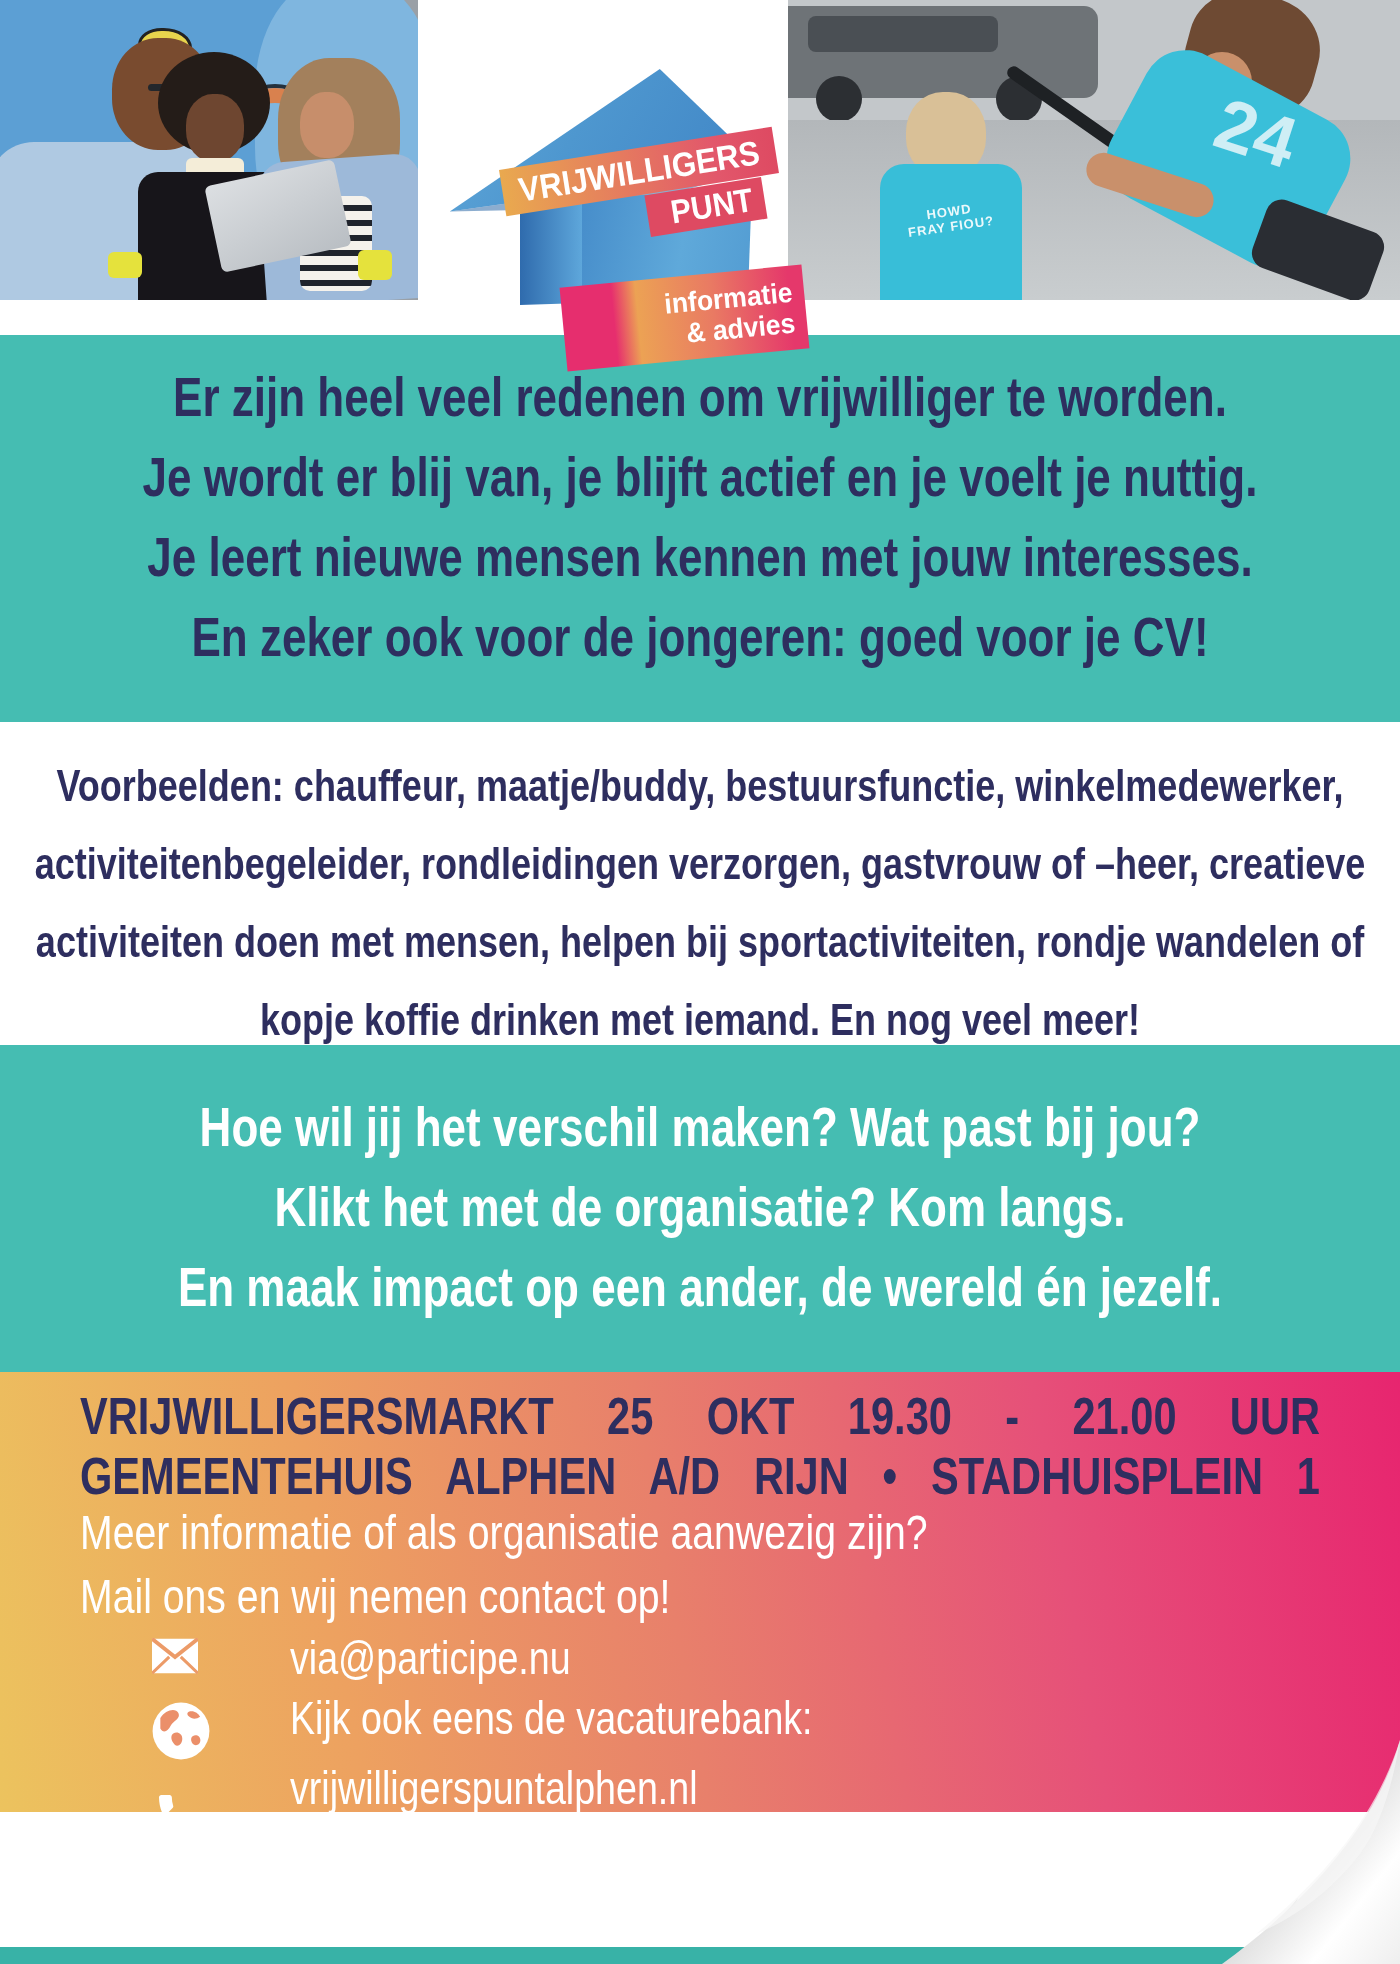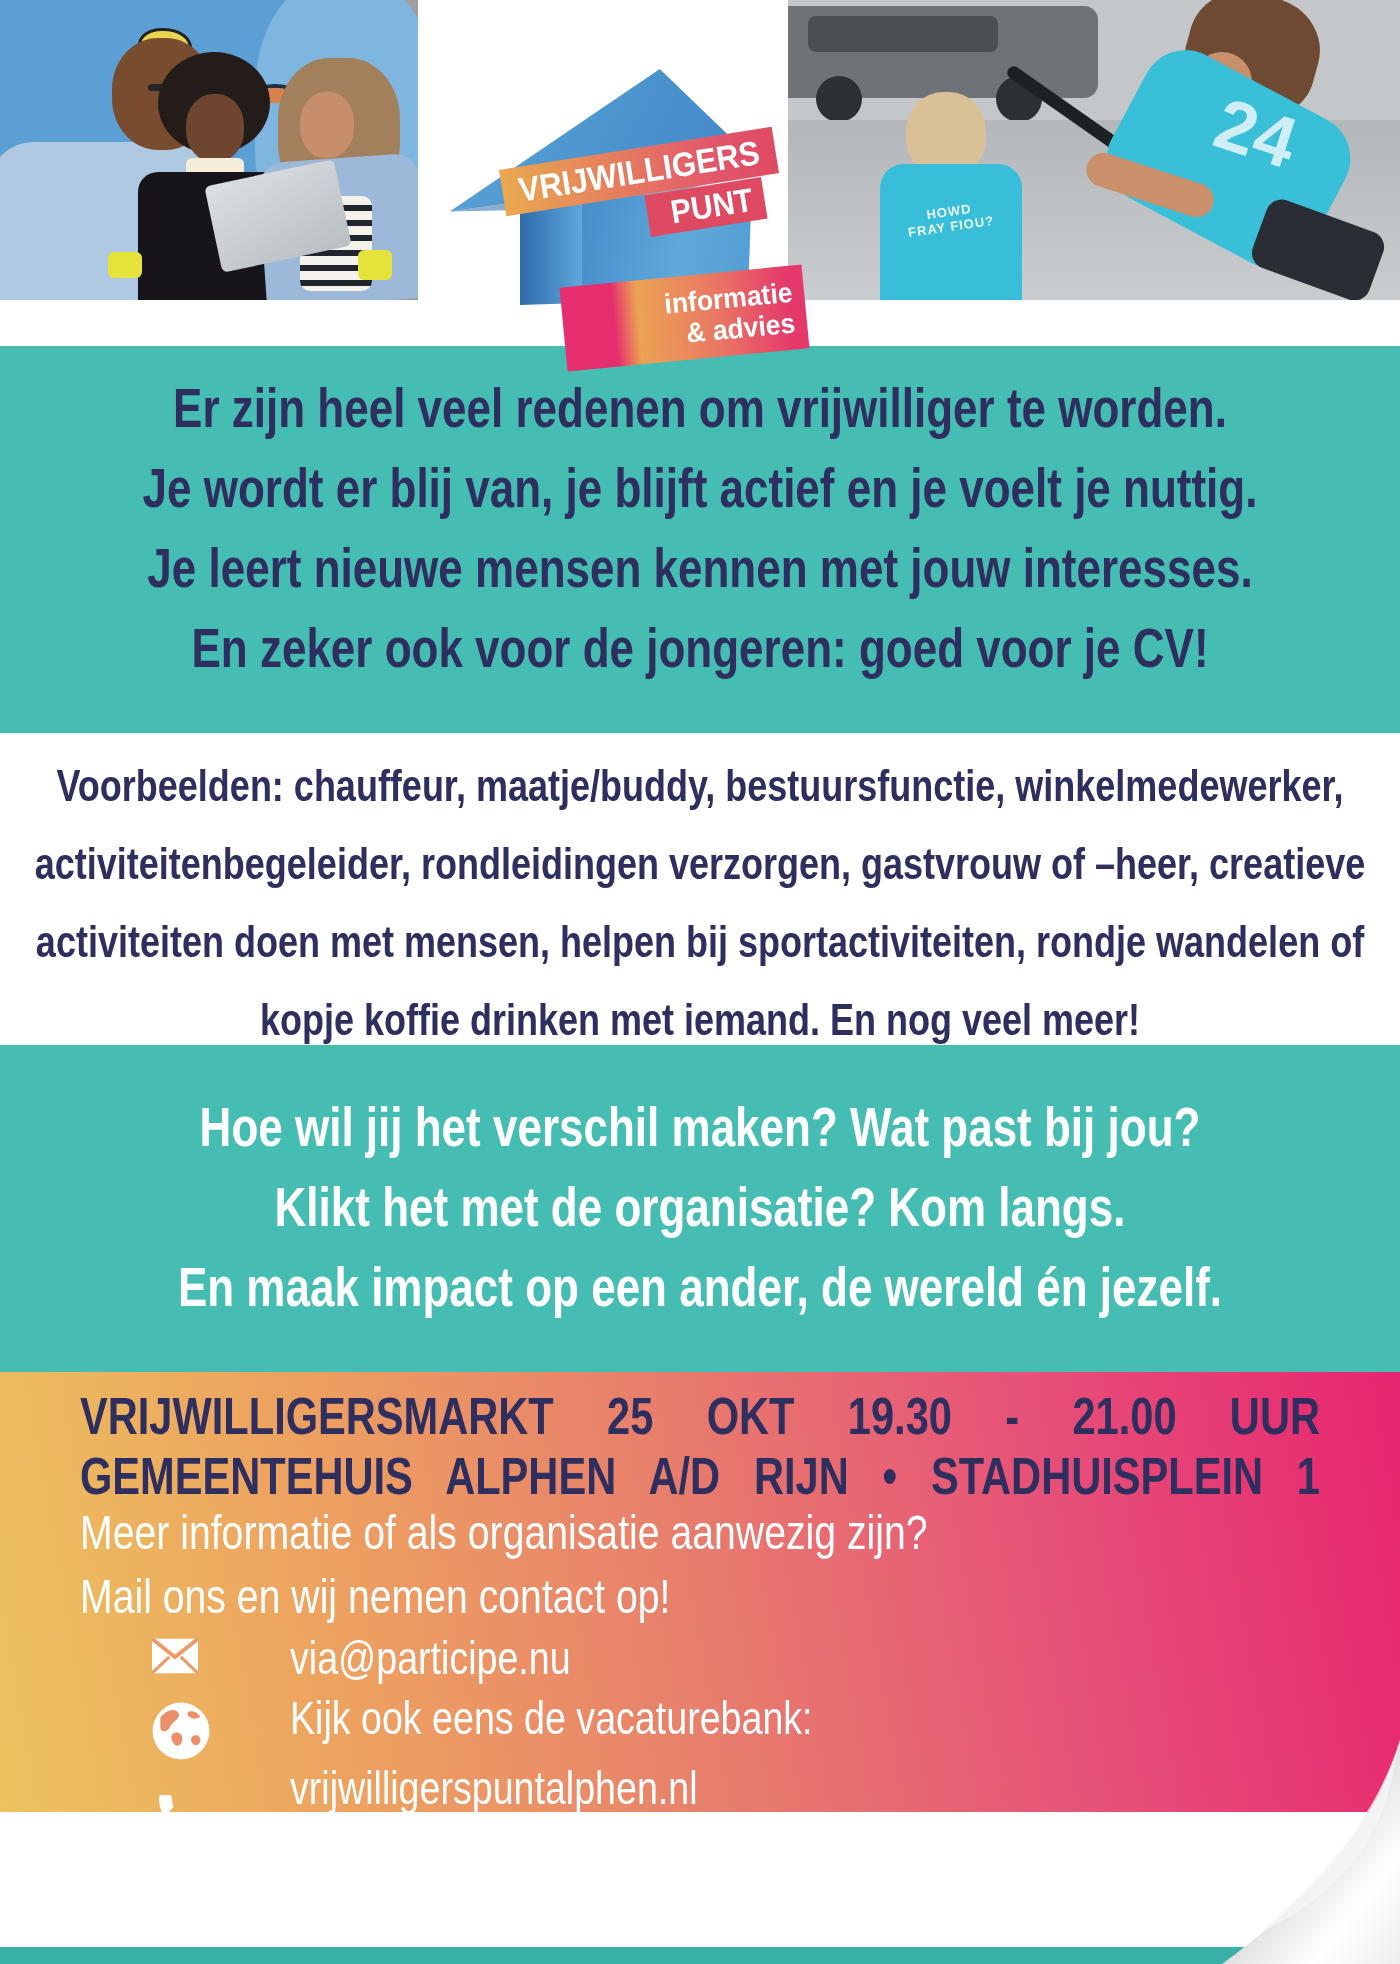--- a/index.html
+++ b/index.html
@@ -41,21 +41,21 @@
     padding-right:8px;box-sizing:border-box;}
   .ribbon-punt span{color:#fff;font-weight:800;font-size:33px;transform:scaleX(.92);}
   .ribbon-tagline{position:absolute;left:563px;top:276px;width:243px;height:84px;z-index:6;
     background:linear-gradient(90deg,#e62e6e 0%,#e62e6e 21%,#eca254 31%,#e97a63 62%,#e5386b 94%);
     transform:rotate(-5.5deg);display:flex;flex-direction:column;align-items:flex-end;justify-content:center;
     padding-right:12px;box-sizing:border-box;}
   .ribbon-tagline div{color:#fff;font-weight:700;font-size:28px;line-height:31px;transform:scaleX(.95);transform-origin:right center;}
 
   
   .band-teal{position:absolute;left:0;width:1400px;background:#45bdb2;}
-  .band1{top:346px;height:387px;}
+  .band1{top:335px;height:387px;}
   .band2{top:1045px;height:327px;}
   .white-band{position:absolute;left:0;top:733px;width:1400px;height:312px;background:#ffffff;}
 
   .center-scale{position:relative;width:1750px;left:50%;margin-left:-875px;
     transform:scaleX(.8);text-align:center;}
   .intro-text{padding-top:22px;}
   .intro-text div{font-size:55px;line-height:80px;font-weight:700;color:#2e2e5f;}
   .examples-text{padding-top:14px;}
   .examples-text div{font-size:45px;line-height:78px;font-weight:700;color:#2e2e5f;}
   .call-text{padding-top:42px;}

